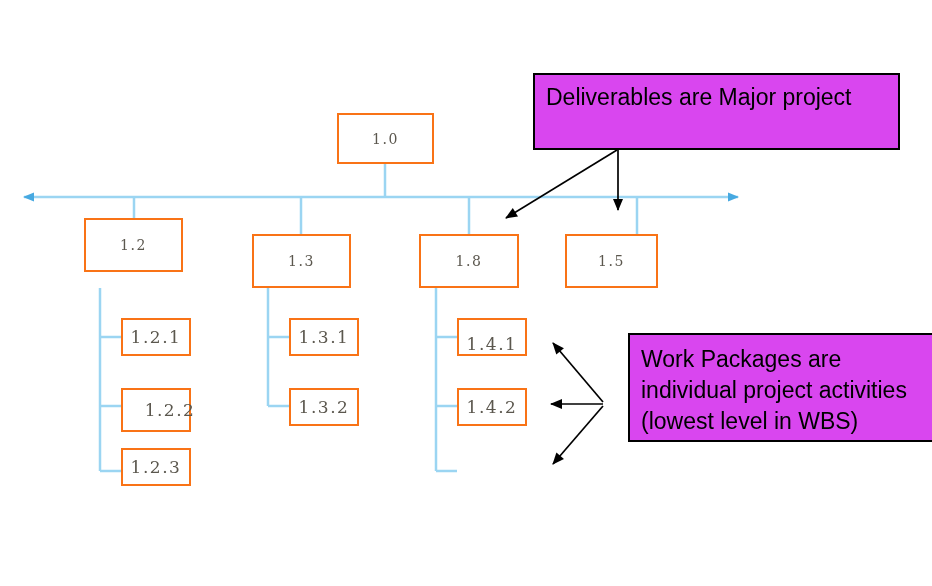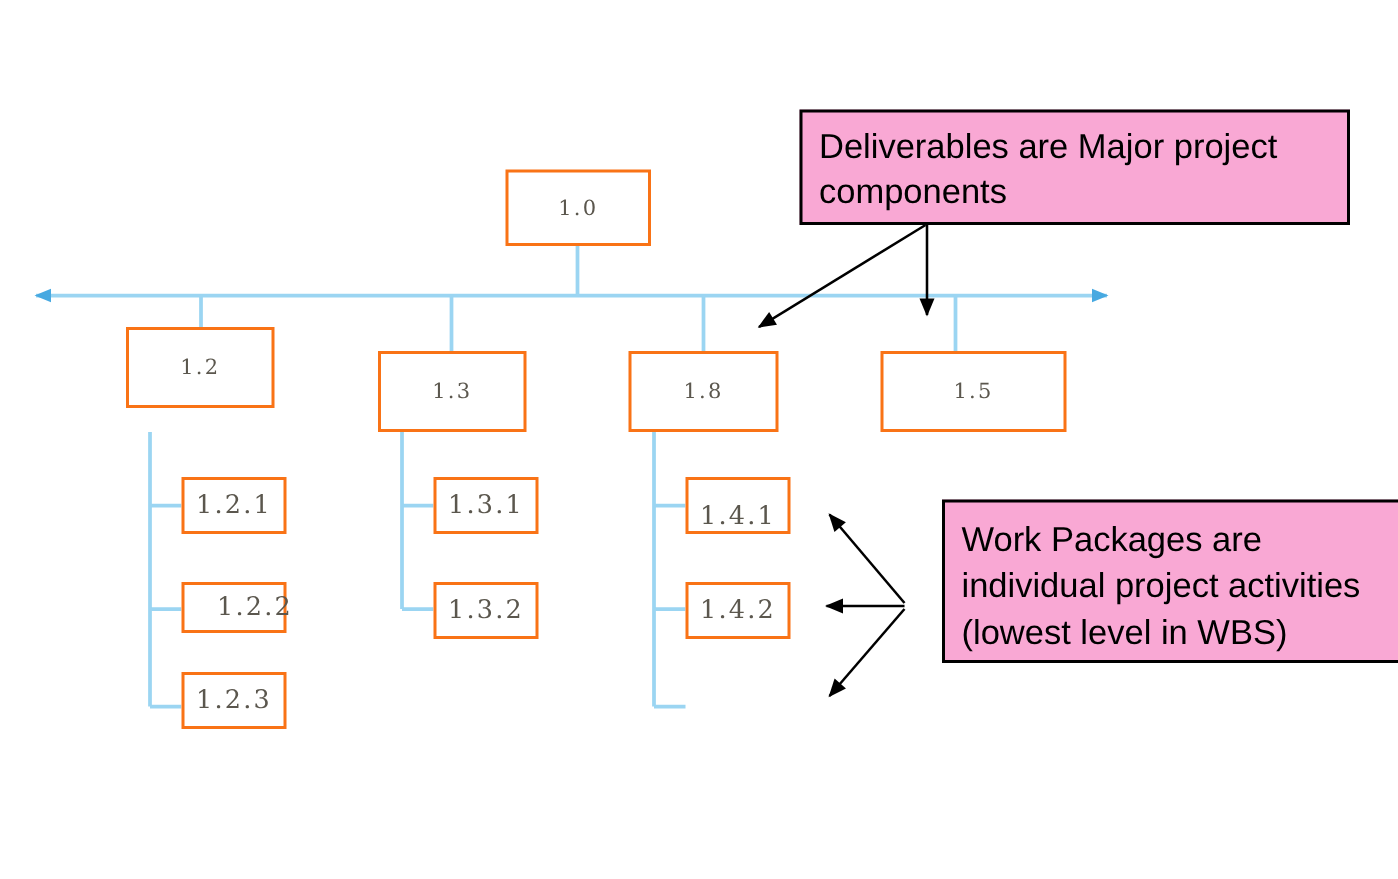--- a/index.html
+++ b/index.html
@@ -13,40 +13,40 @@
   .node {
     position:absolute; background:#ffffff;
     border:2px solid #f97316;
     display:flex; align-items:center; justify-content:center;
     font-family:"DejaVu Serif", serif;
     color:#5b574e; letter-spacing:1.5px;
   }
   .lvl0, .lvl1 { font-size:14px; }
   .lvl2 { font-size:17px; }
   .note {
-    position:absolute; background:#f9a8d4;
+    position:absolute; background:#d946ef;
     border:2px solid #000000; color:#000000;
   }
   .note .line { white-space:nowrap; }
   .note-deliverables {
     left:533px; top:73px; width:367px; height:77px;
     padding:7px 11px; font-size:23px; line-height:30px;
   }
   .note-workpackages {
     left:606px; top:333px; width:322px; height:109px;
     padding:9px 11px; font-size:23px; line-height:31px;margin-left:22px;
   }
   
   .n-1-0   { left:337px; top:113px; width:97px;  height:51px; }
   .n-1-2   { left:84px;  top:218px; width:99px;  height:54px; }
   .n-1-3   { left:252px; top:234px; width:99px;  height:54px; }
   .n-1-4   { left:419px; top:234px; width:100px; height:54px; }
-  .n-1-5   { left:587px; top:234px; width:124px; height:54px; }
+  .n-1-5   { left:565px; top:234px; width:93px; height:54px; }
   .n-1-2-1 { left:121px; top:318px; width:70px;  height:38px; }
-  .n-1-2-2 { left:121px; top:388px; width:70px;  height:34px;padding-left:28px; }
+  .n-1-2-2 { left:121px; top:388px; width:70px;  height:44px;padding-left:28px; }
   .n-1-2-3 { left:121px; top:448px; width:70px;  height:38px;align-items:center; }
   .n-1-3-1 { left:289px; top:318px; width:70px;  height:38px; }
   .n-1-3-2 { left:289px; top:388px; width:70px;  height:38px; }
   .n-1-4-1 { left:457px; top:318px; width:70px;  height:38px;align-items:flex-end; }
   .n-1-4-2 { left:457px; top:388px; width:70px;  height:38px; }
   .n-1-4-3 { left:457px; top:452px; width:70px;  height:38px; }
 </style>
 </head>
 <body>
 
@@ -121,21 +121,20 @@
 
   <div class="node lvl2 n-1-4-1">
     <span>1.4.1</span>
   </div>
   <div class="node lvl2 n-1-4-2">
     <span>1.4.2</span>
   </div>
 
   <div class="note note-deliverables">
     <div class="line">Deliverables are Major project</div>
-    <div class="line">components</div>
   </div>
 
   <div class="note note-workpackages">
     <div class="line">Work Packages are</div>
     <div class="line">individual project activities</div>
     <div class="line">(lowest level in WBS)</div>
   </div>
 
 </div>
 

